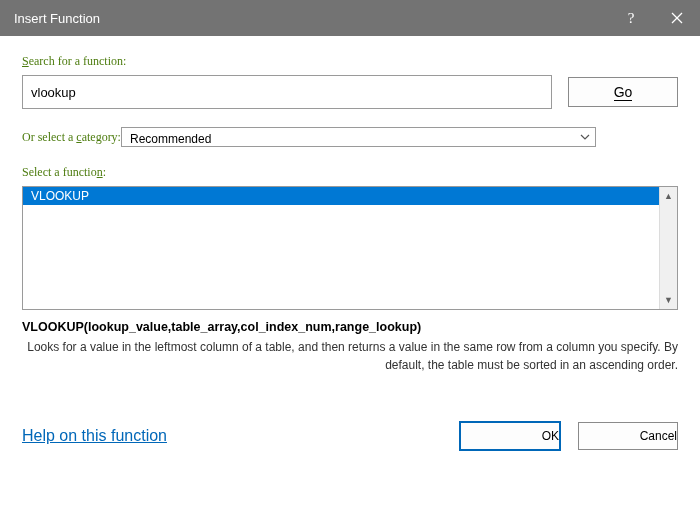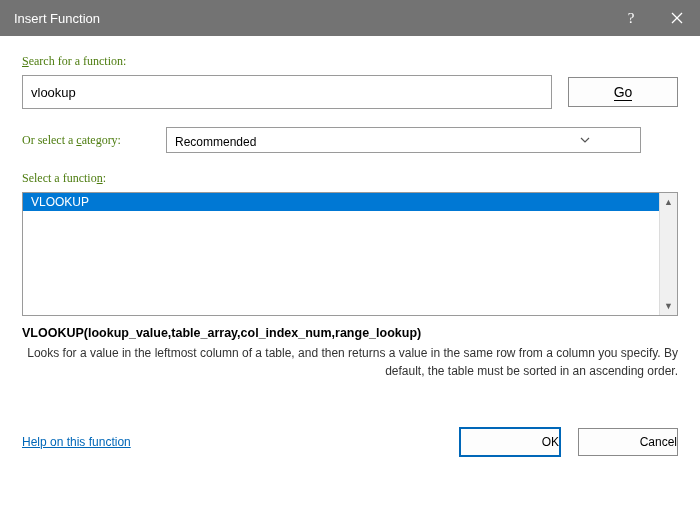--- a/index.html
+++ b/index.html
@@ -69,29 +69,28 @@
       display: flex;
       align-items: center;
       margin-bottom: 18px;
     }
     .select-wrap {
       position: relative;
       width: 475px;
     }
     .select {
       width: 100%;
-      height: 26px;
+      height: 20px;
       border: 1px solid #9a9a9a;
       background: #fff;
       padding: 4px 30px 0 8px;
       font-size: 12px;
       text-align: left;
       display: flex;
       align-items: center;
-      margin-left: 45px;
     }
     .select-chevron {
       position: absolute;
       right: 6px;
       top: 50%;
       transform: translateY(-50%);
       pointer-events: none;
     }
     .listbox {
       border: 1px solid #9a9a9a;
@@ -138,21 +137,21 @@
       text-align: right;
     }
     .footer {
       display: flex;
       align-items: center;
       padding-top: 10px;
     }
     .help-link {
       color: #0067b8;
       text-decoration: underline;
-      font-size: 12px;
+      font-size: 16px;
     }
     .footer-spacer { flex: 1; }
     .dlg-btn {
       width: 100px;
       height: 28px;
       border: 1px solid #8a8a8a;
       background: #fdfdfd;
       font-size: 12px;
       margin-left: 18px;
       text-align: right;

